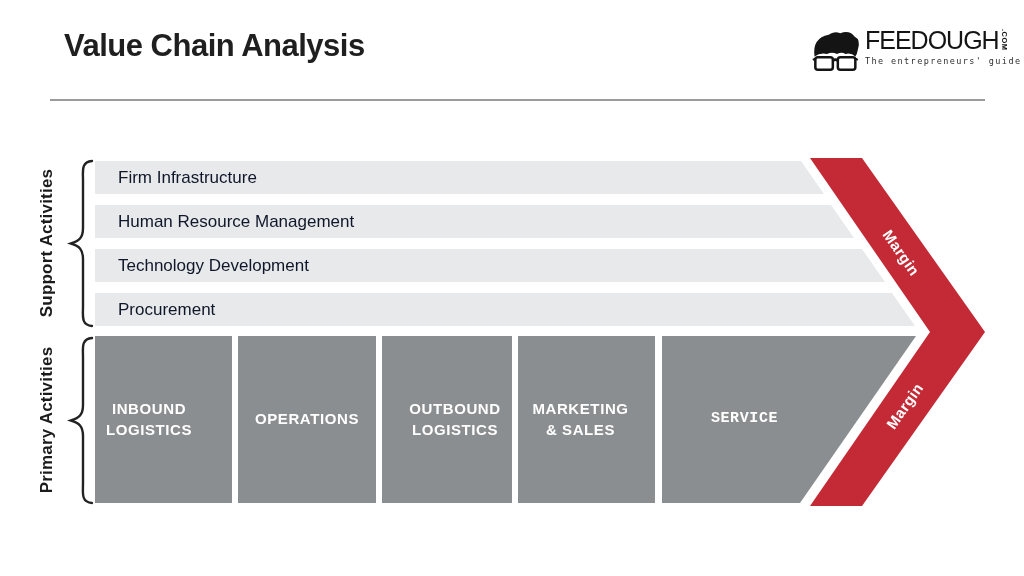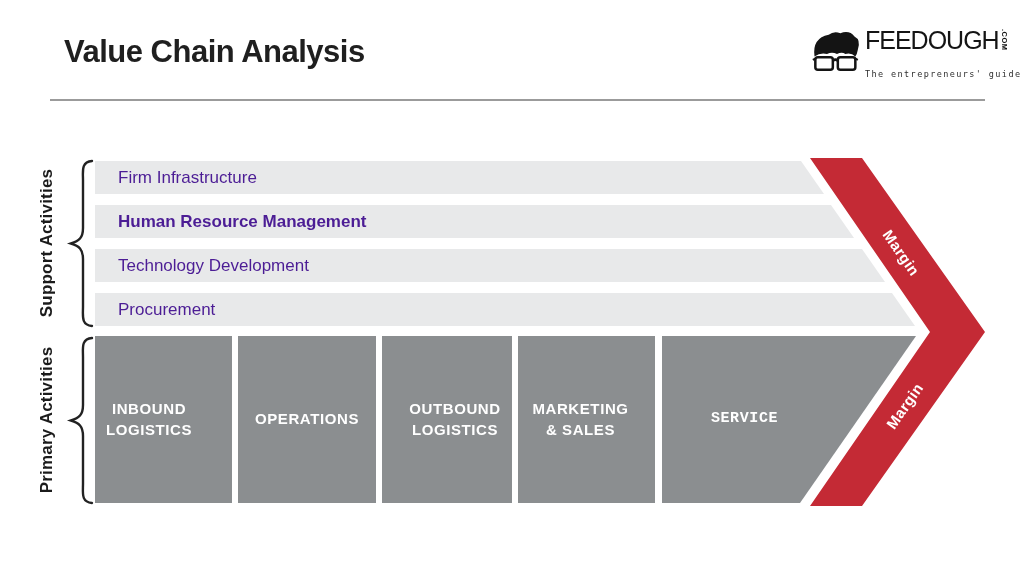--- a/index.html
+++ b/index.html
@@ -2,45 +2,45 @@
 <html><head>
 <meta charset="utf-8">
 <style>
   html,body { margin:0; padding:0; background:#ffffff; }
   #canvas {
     position:relative; width:1024px; height:576px; overflow:hidden;
     background:#ffffff; font-family:"Liberation Sans", sans-serif;
   }
   
   .title {
-    position:absolute; left:64px; top:34px;
+    position:absolute; left:64px; top:28px;
     font-size:31px; font-weight:bold; letter-spacing:-0.5px;
     color:#1f1f1f;
   }
   .divider {
     position:absolute; left:50px; top:99px; width:935px; height:2px;
     background:#9b9b9b;
   }
   .logo { position:absolute; left:812px; top:28px; display:flex; align-items:flex-start; }
   .logo-icon { width:50px; height:52px; margin-right:3px; flex:0 0 auto; }
   .logo-text { display:flex; flex-direction:column; }
   .logo-brand-row { display:flex; align-items:flex-start; }
   .logo-brand { font-size:25px; font-weight:normal; letter-spacing:-1px; line-height:1; color:#141414; }
   .logo-domain { writing-mode:vertical-rl; font-size:7.5px; font-weight:bold; letter-spacing:0.5px; margin-top:1px; margin-left:1px; color:#141414; }
-  .logo-tagline { font-size:8.5px; letter-spacing:1.4px; color:#2e2e2e; margin-top:16px; white-space:nowrap; font-family:"DejaVu Sans Mono", monospace; }
+  .logo-tagline { font-size:8.5px; letter-spacing:1.4px; color:#2e2e2e; margin-top:3px; white-space:nowrap; font-family:"DejaVu Sans Mono", monospace; }
   
   #shapes { position:absolute; left:0; top:0; }
   .bar-shape { fill:#e8e9ea; }
   .block-shape { fill:#8b8e90; }
   .chevron-shape { fill:#c42a35; }
   .brace-shape { fill:none; stroke:#222222; stroke-width:2.4; stroke-linecap:round; }
   
   .s-label {
     position:absolute; left:118px; height:33px; line-height:33px;
-    font-size:17px; color:#4c1d95; white-space:nowrap;
+    font-size:17px; color:#0f172a; white-space:nowrap;
   }
   .p-label {
     position:absolute; top:336px; height:167px;
     display:flex; align-items:center; justify-content:center;
     text-align:center; color:#ffffff; font-size:15px; font-weight:bold;
     letter-spacing:0.6px; line-height:1.35; white-space:pre-line;
   }
   .side-label {
     position:absolute; left:-43px; width:180px; height:20px;
     transform:rotate(-90deg); text-align:center;
@@ -98,21 +98,21 @@
     <polygon class="chevron-shape" points="810,158 862,158 985,332 862,506 810,506 930,332"></polygon>
 
     <path class="brace-shape" d="M92,161 C81,162 83,171 83,180 L83,228 C83,238 79,241 71,243.5 C79,246 83,249 83,259 L83,307 C83,316 81,325 92,326"></path>
     <path class="brace-shape" d="M92,338 C81,339 83,348 83,357 L83,405 C83,415 79,418 71,420.5 C79,423 83,426 83,436 L83,484 C83,493 81,502 92,503"></path>
   </svg>
 
   <div class="side-label" style="top:233px;">Support Activities</div>
   <div class="side-label" style="top:410px;">Primary Activities</div>
 
   <div class="s-label" style="top:161px;">Firm Infrastructure</div>
-  <div class="s-label" style="top:205px;font-weight:bold;">Human Resource Management</div>
+  <div class="s-label" style="top:205px;">Human Resource Management</div>
   <div class="s-label" style="top:249px;">Technology Development</div>
   <div class="s-label" style="top:293px;">Procurement</div>
 
   <div class="p-label" style="left:95px;  width:108px;">INBOUND
 LOGISTICS</div>
   <div class="p-label" style="left:238px; width:138px;">OPERATIONS</div>
   <div class="p-label" style="left:382px; width:146px;">OUTBOUND
 LOGISTICS</div>
   <div class="p-label" style="left:518px; width:125px;">MARKETING
 &amp; SALES</div>

